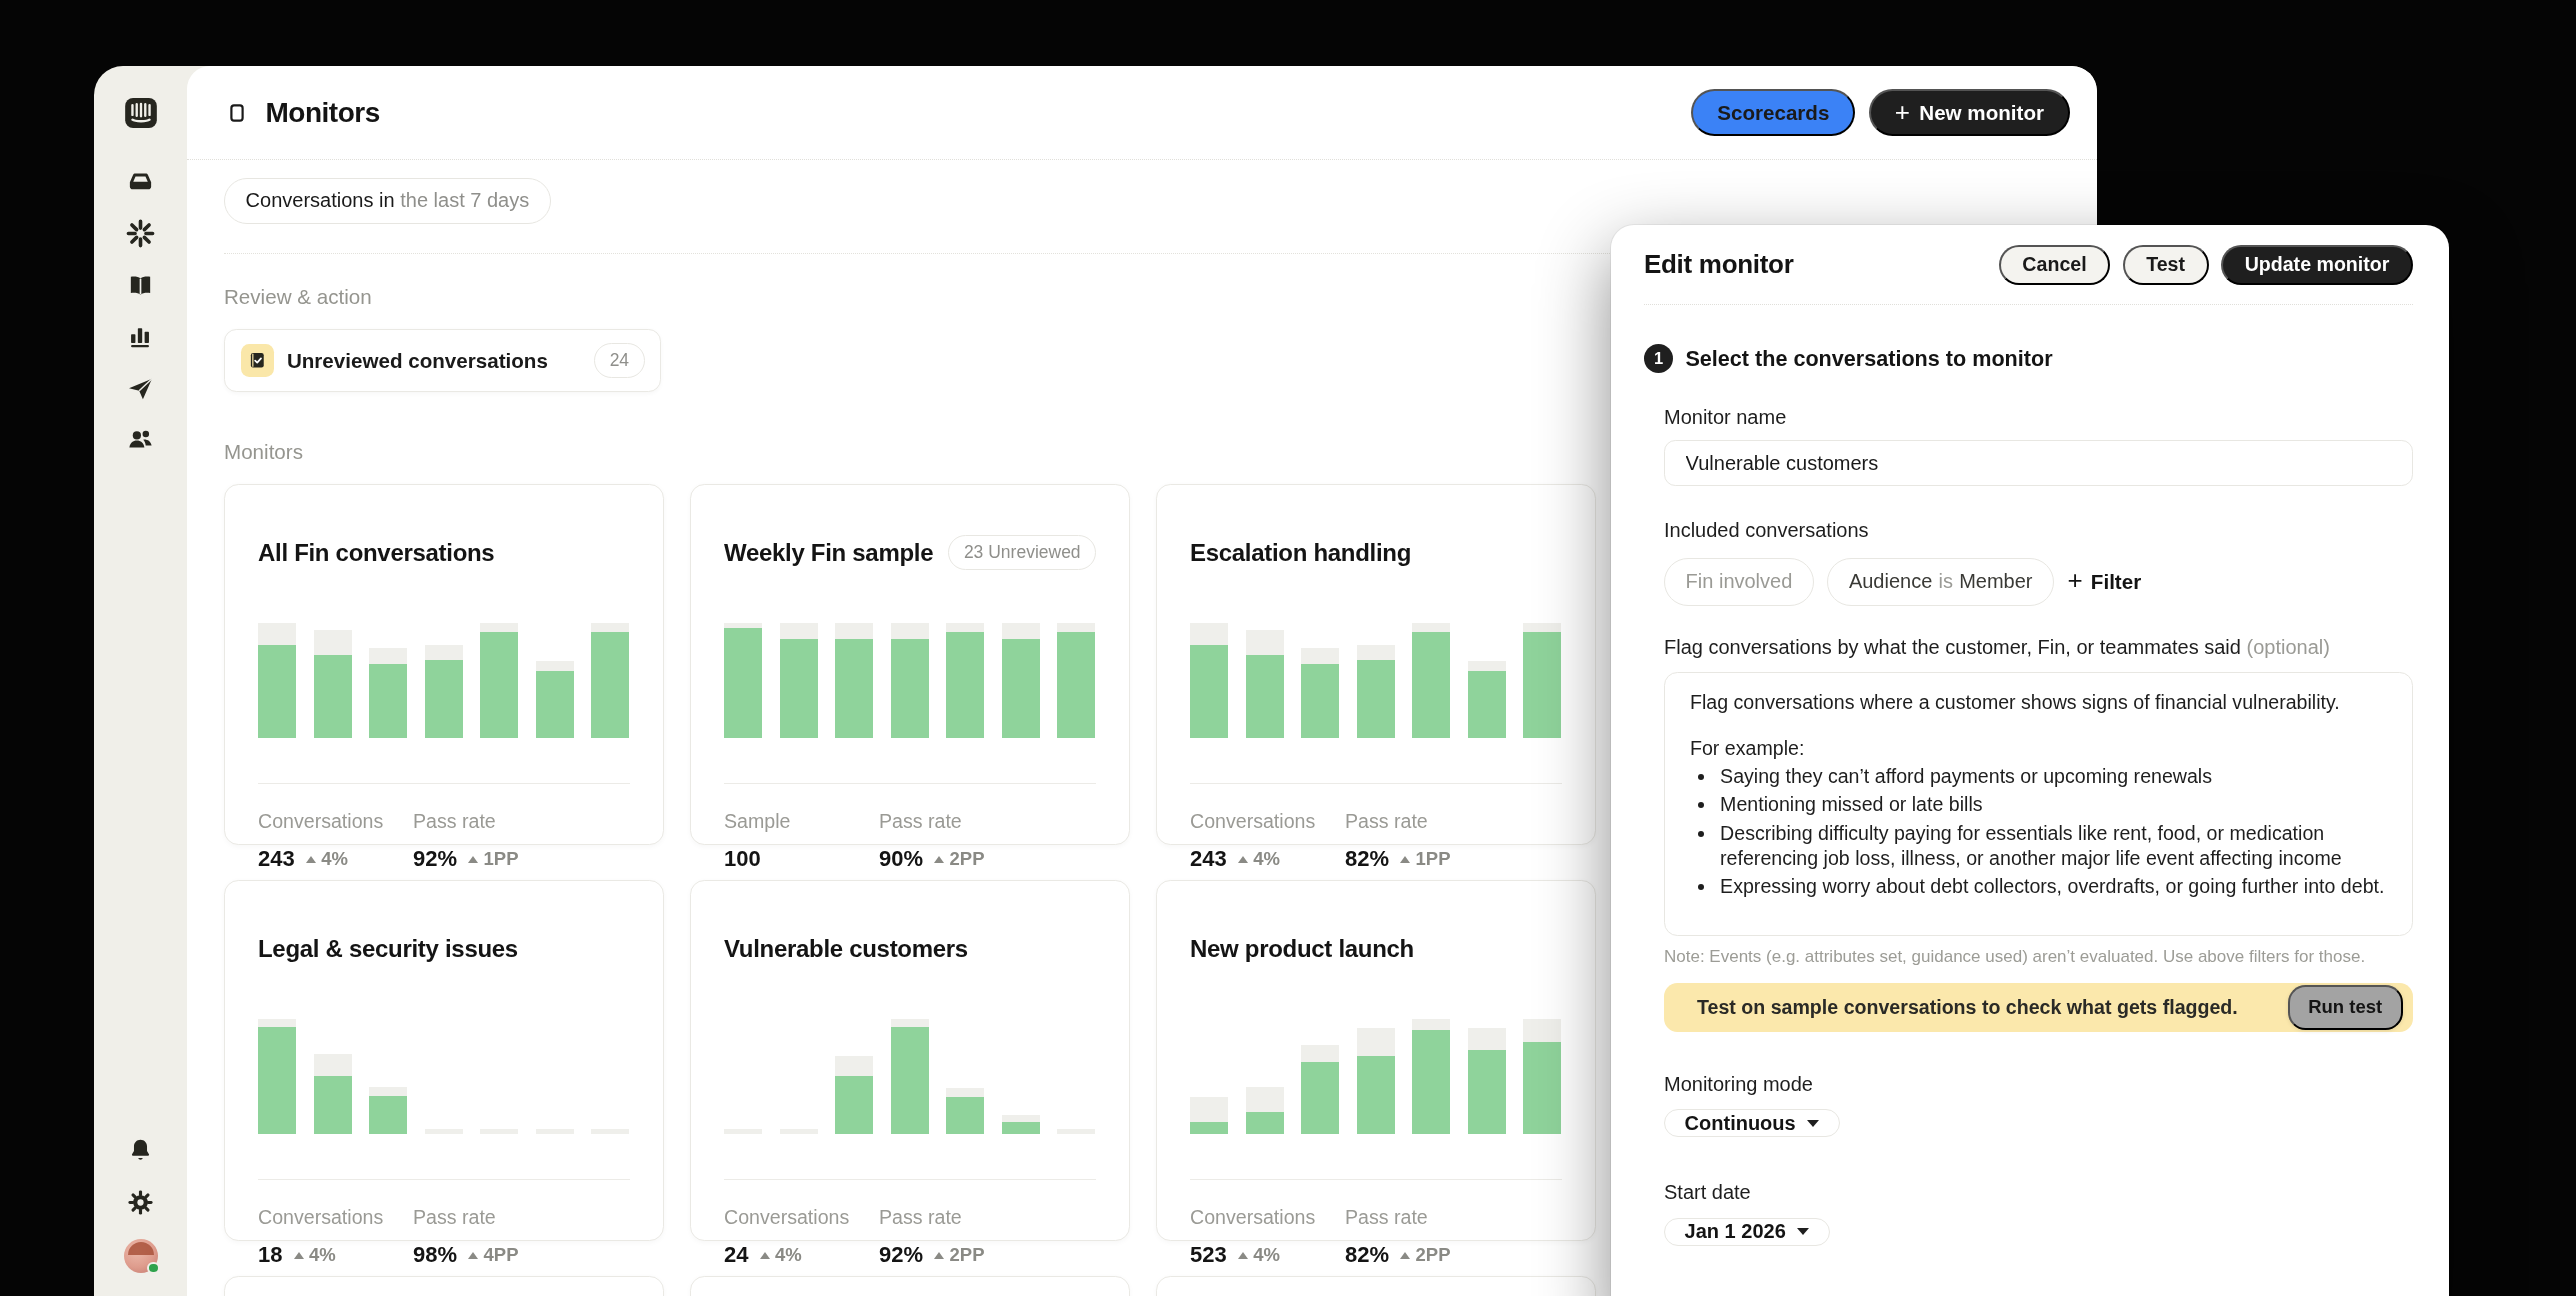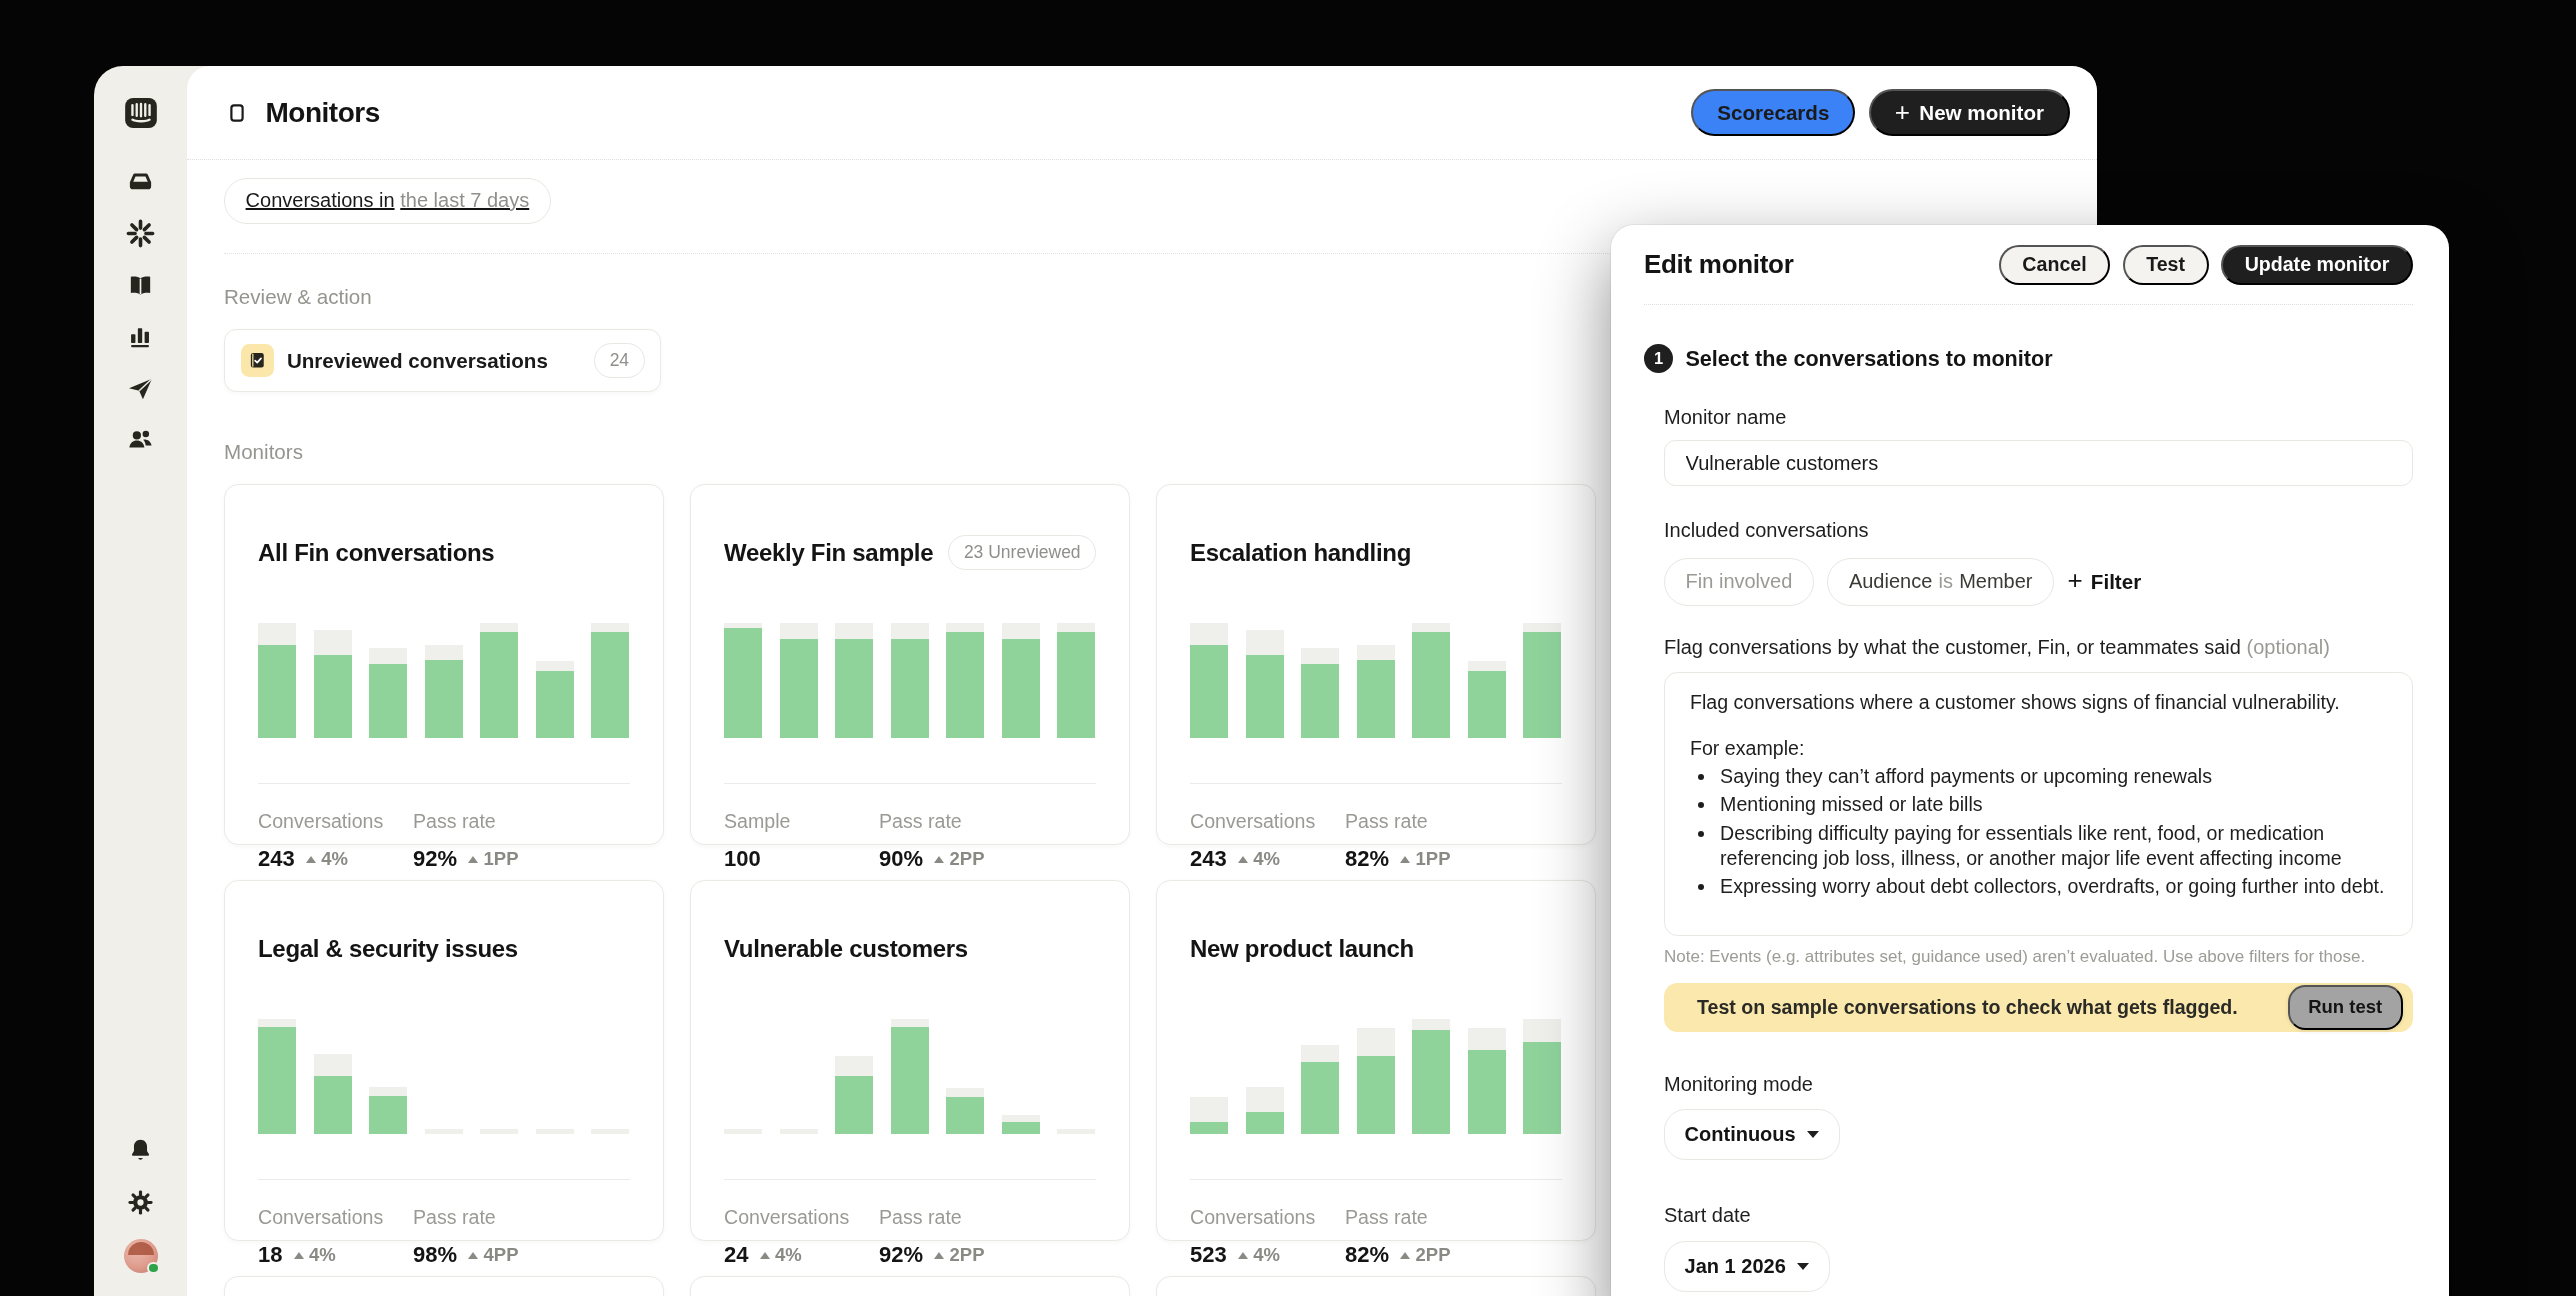--- a/index.html
+++ b/index.html
@@ -59,21 +59,21 @@
   }
   .btn-light{ background:#3b82f6; color:#1A1A1A; }
   .btn-dark{ background:#1F1F1F; color:#FFFFFF; gap:9.3px; }
   .plus{ font-size:26px; font-weight:400; line-height:0; position:relative; top:-1px; }
 
   
   .content{ position:relative; flex:1; padding:0 37px; overflow:hidden; }
   .chip-row{ margin-top:17.5px; }
   .filter-chip{
     display:inline-flex; align-items:center; height:46px; border:1px solid #E7E6E1;
-    border-radius:24px; padding:0 20.6px; font-size:20px; background:#fff; cursor:pointer;text-decoration:underline;
+    border-radius:24px; padding:0 20.6px; font-size:20px; background:#fff; cursor:pointer;
   }
   .chip-dark{ color:#1A1A1A; margin-right:5.7px; }
   .chip-muted{ color:#8F8F8B; }
   .hdiv{ margin-top:29px; border-top:1.5px dotted #E3E2DC; }
   .section-label{ margin-top:31px; font-size:20.6px; color:#95958F; }
   .monitors-label{ margin-top:48px; }
 
   .review-cards{ margin-top:20.6px; display:flex; gap:29px; }
   .rcard{
     width:437px; height:63px; border:1px solid #EAE9E4; border-radius:12.4px;
@@ -152,21 +152,21 @@
   .flag-box .gap{ height:21.6px; }
   .flag-box ul{ margin:0; padding-left:27px; }
   .flag-box li{ margin-top:3.1px; padding-left:3.1px; }
   .note{ margin-top:11.3px; font-size:17px; color:#9C9C96; }
   .banner{ margin-top:15.5px; height:49px; background:#FBE8AC; border-radius:13.4px; display:flex; align-items:center; padding:0 10.3px 0 33px; }
   .banner-text{ font-size:19.6px; font-weight:600; color:#2A2A26; }
   .run-test{ margin-left:auto; background:#a3a3a3; border-radius:17.5px; padding:9.3px 18.5px; font-size:18.5px; font-weight:700; color:#141414; box-shadow:0 1px 4.1px rgba(0,0,0,.10); cursor:pointer; }
   .mode-label{ margin-top:41px; }
   .date-label{ margin-top:44px; }
   .dropdown{
-    margin-top:13.4px; display:inline-flex; align-items:center; gap:11.3px; height:51px;
+    margin-top:13.4px; display:inline-flex; align-items:center; gap:11.3px; height:28px;
     border:1px solid #E8E7E2; border-radius:21.6px; padding:0 19.6px; font-size:20px; font-weight:600;
     color:#141414; background:#fff; cursor:pointer;
   }
   .caret{ width:0; height:0; border-left:6.2px solid transparent; border-right:6.2px solid transparent; border-top:7.7px solid #1F1F1F; }
 </style>
 </head>
 <body>
 
 <div class="app-window">
 

